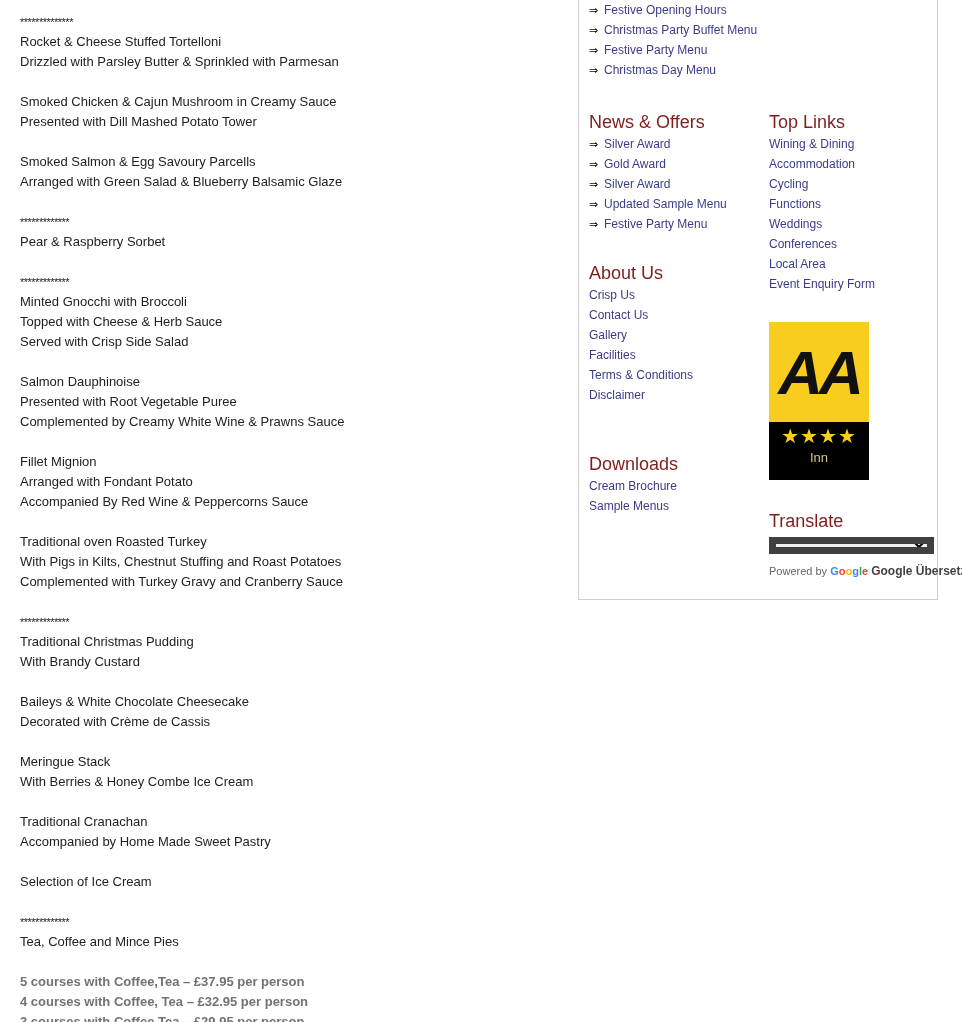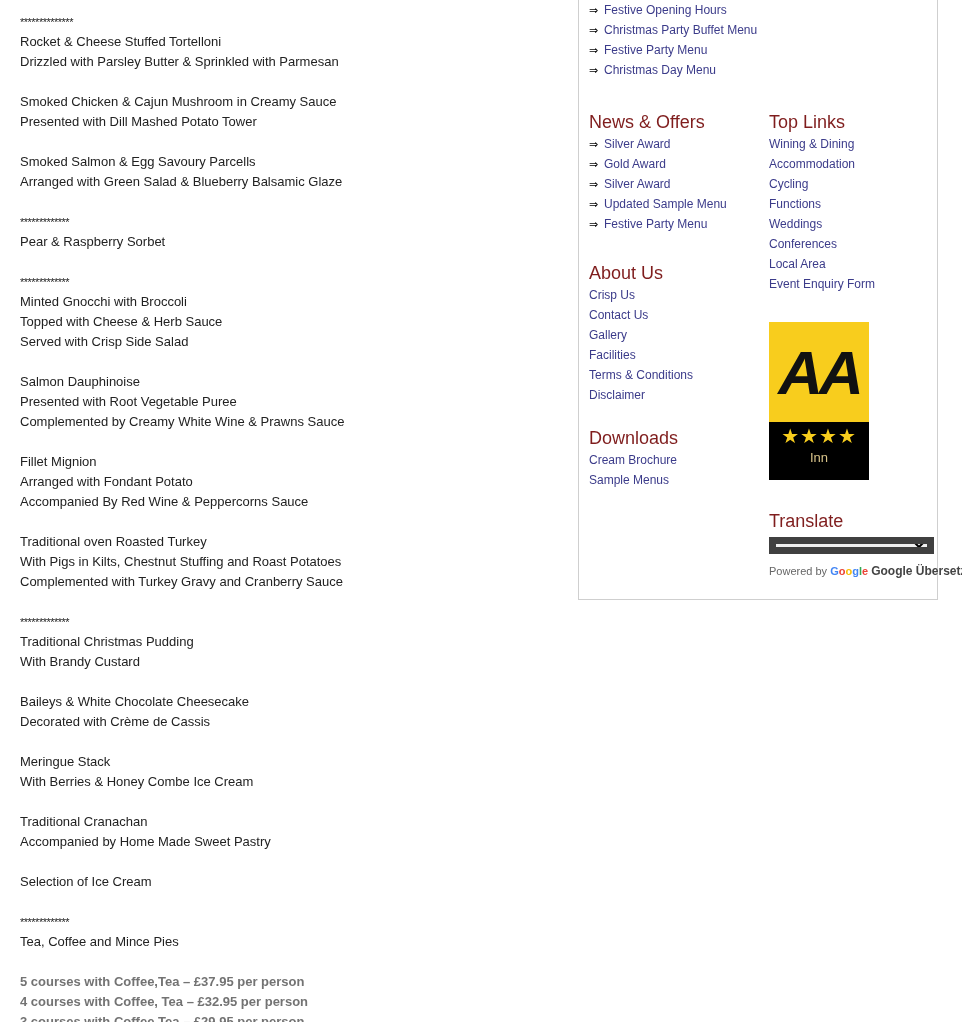--- a/index.html
+++ b/index.html
@@ -110,21 +110,21 @@
   <div class="col" style="left:10px; top:270px;">
     <div class="heading">About Us</div>
     <a href="#">Crisp Us</a>
     <a href="#">Contact Us</a>
     <a href="#">Gallery</a>
     <a href="#">Facilities</a>
     <a href="#">Terms &amp; Conditions</a>
     <a href="#">Disclaimer</a>
   </div>
 
-  <div class="col" style="left:10px; top:435px;">
+  <div class="col" style="left:10px; top:461px;">
     <div class="heading">Downloads</div>
     <a href="#">Cream Brochure</a>
     <a href="#">Sample Menus</a>
   </div>
 
   <div class="col" style="left:190px; top:119px;">
     <div class="heading">Top Links</div>
     <a href="#">Wining &amp; Dining</a>
     <a href="#">Accommodation</a>
     <a href="#">Cycling</a>

